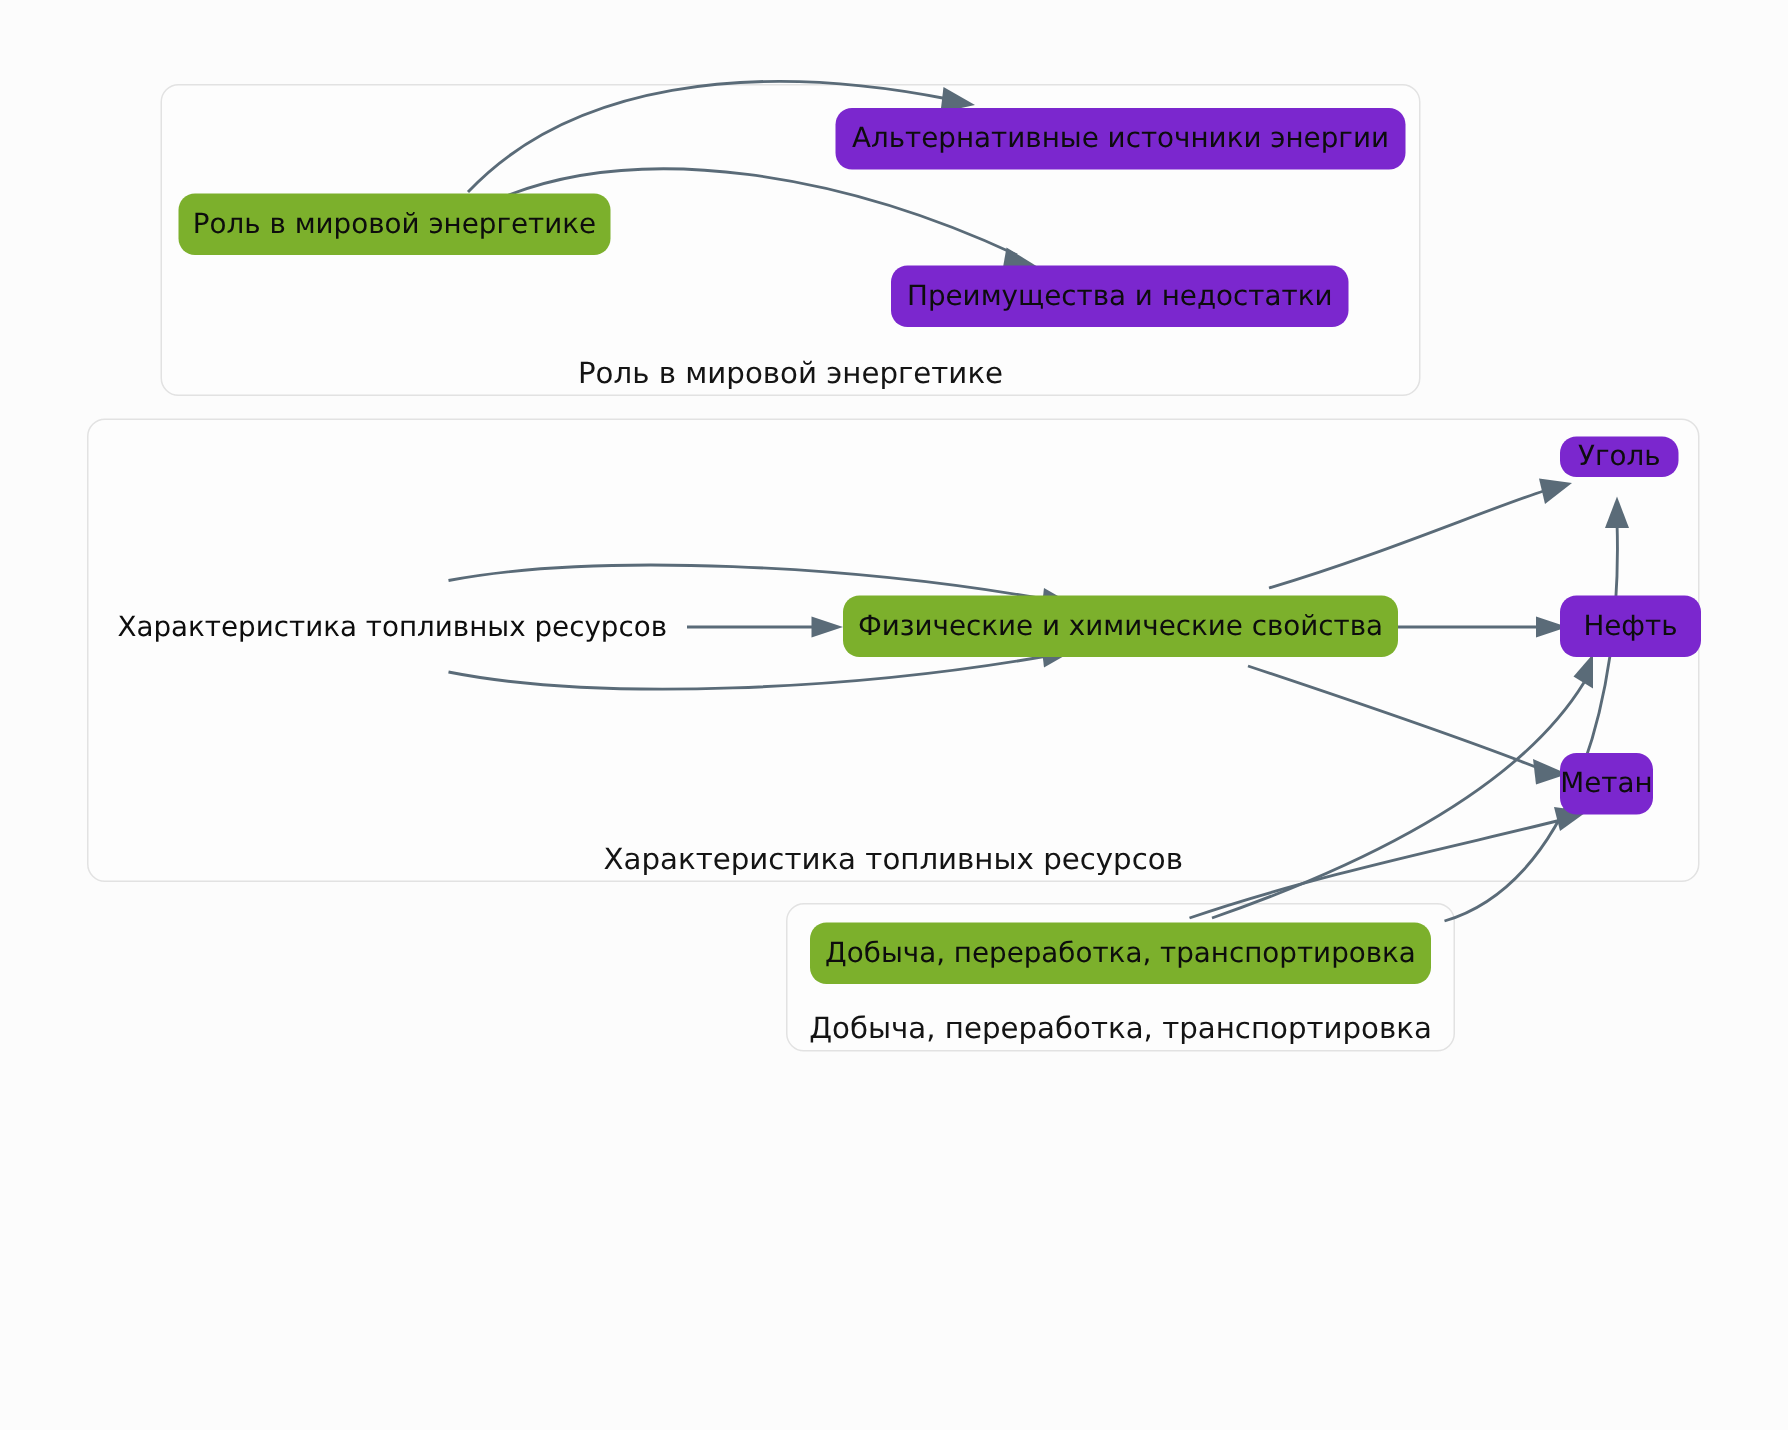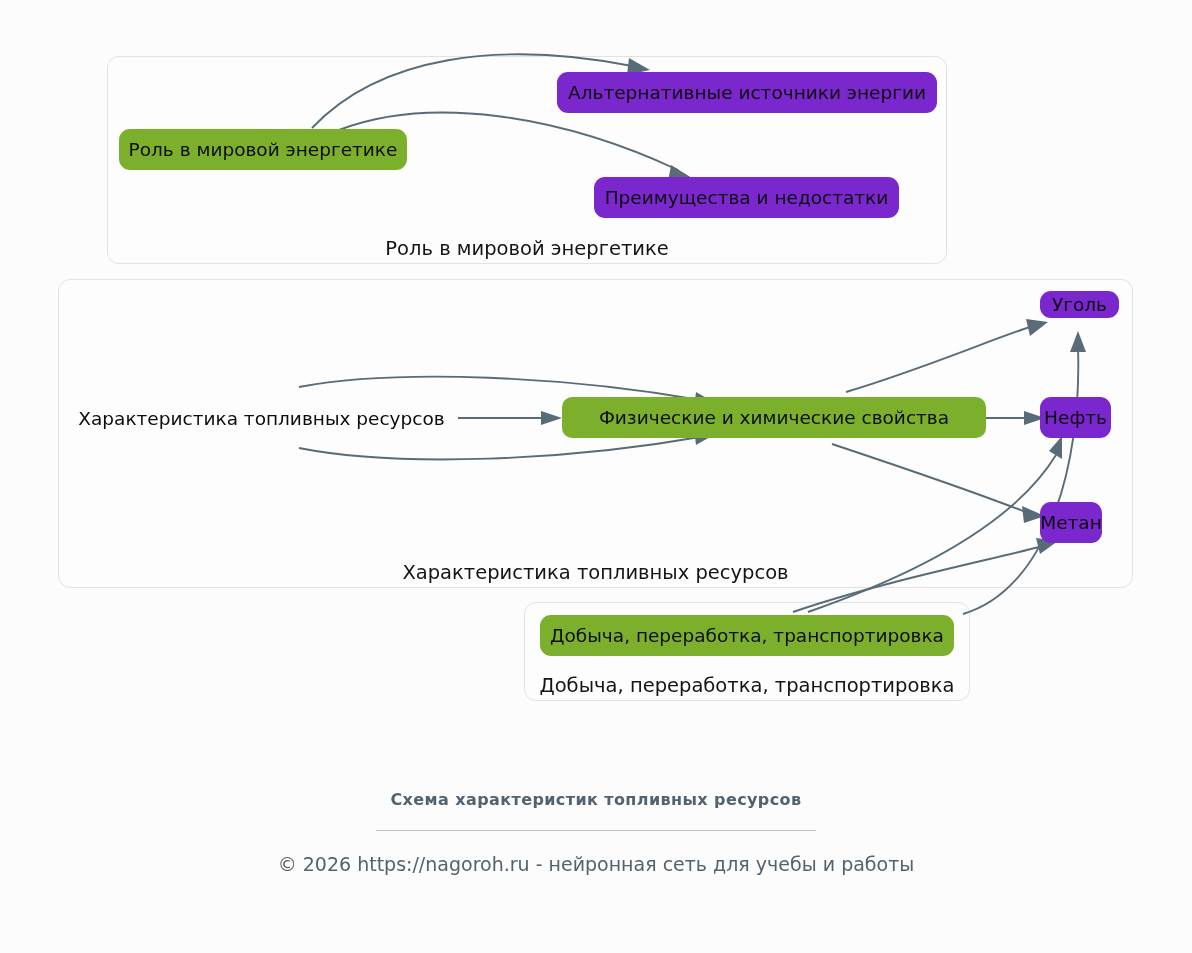--- a/index.html
+++ b/index.html
@@ -180,35 +180,30 @@
   </svg>
 
   <div class="node green" style="left:119px; top:129px; width:288px; height:41px;">Роль в мировой энергетике</div>
 
   <div class="node purple" style="left:557px; top:72px; width:380px; height:41px;">Альтернативные источники энергии</div>
 
   <div class="node purple" style="left:594px; top:177px; width:305px; height:41px;">Преимущества и недостатки</div>
 
   <div class="node plain" style="left:65px; top:398px; width:393px; height:41px;">Характеристика топливных ресурсов</div>
 
-  <div class="node green" style="left:562px; top:397px; width:424px; height:41px;border-radius:10px;">Физические и химические свойства</div>
+  <div class="node green" style="left:562px; top:397px; width:370px; height:41px;">Физические и химические свойства</div>
 
   <div class="node purple" style="left:1040px; top:291px; width:79px; height:27px;">Уголь</div>
 
-  <div class="node purple" style="left:1040px; top:397px; width:71px; height:41px;">Нефть</div>
+  <div class="node purple" style="left:1040px; top:397px; width:94px; height:41px;">Нефть</div>
 
   <div class="node purple" style="left:1040px; top:502px; width:62px; height:41px;">Метан</div>
 
   <div class="node green" style="left:540px; top:615px; width:414px; height:41px;">Добыча, переработка, транспортировка</div>
 
   <div class="cluster-label" style="left:107px; top:237px; width:840px;">Роль в мировой энергетике</div>
 
   <div class="cluster-label" style="left:58px; top:561px; width:1075px;">Характеристика топливных ресурсов</div>
 
   <div class="cluster-label" style="left:524px; top:674px; width:446px;">Добыча, переработка, транспортировка</div>
 
-  <div id="footer">
-    <div id="footer-title">Схема характеристик топливных ресурсов</div>
-    <div id="footer-rule"></div>
-    <div id="footer-credit">© 2026 https://nagoroh.ru - нейронная сеть для учебы и работы</div>
-  </div>
 
 </div>
 
 </body></html>

